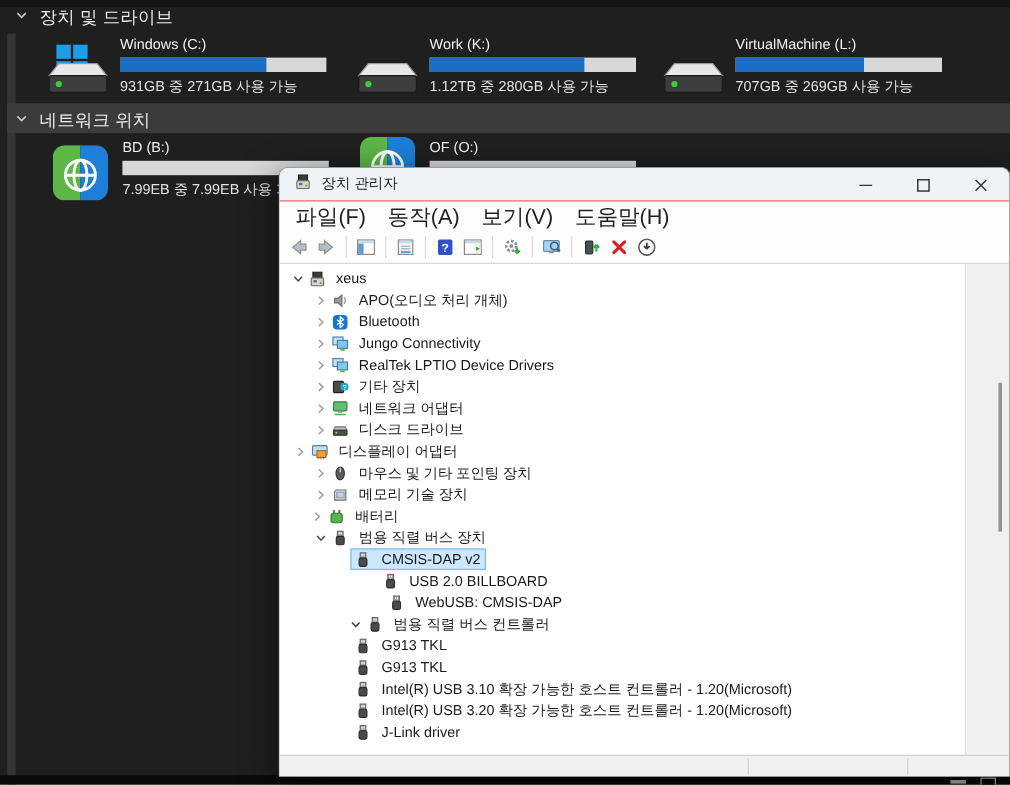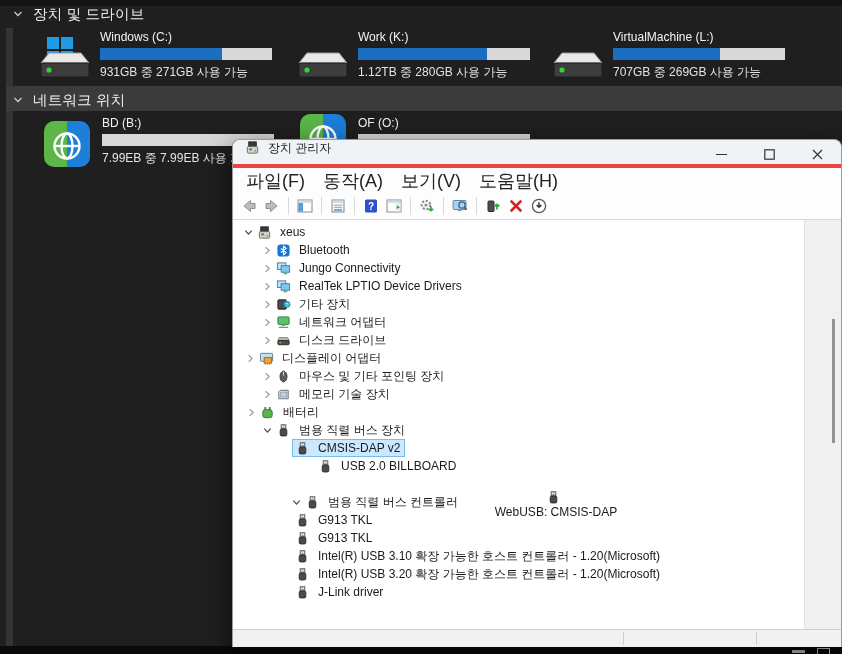--- a/index.html
+++ b/index.html
@@ -19,22 +19,22 @@
   .tile-bar .fill{height:100%;background:#1b6ec2;}
   .tile-caption{color:#e2e2e2;font-size:12px;margin-top:2px;}
   .bottom-strip{position:absolute;left:0;right:0;top:646px;height:8px;background:#0a0a0a;}
   .bg-min{position:absolute;left:792px;top:650px;width:13px;height:2.5px;background:#dcdcdc;}
   .bg-max{position:absolute;left:817px;top:648px;width:11px;height:6px;border:1.5px solid #dcdcdc;background:#0a0a0a;}
 
   
   .dm{position:absolute;left:232px;top:139px;width:610px;height:508px;background:#ffffff;
       border:1px solid #9b9b9b;border-bottom:none;border-radius:8px 8px 0 0;
       box-shadow:0 10px 30px rgba(0,0,0,.65);box-sizing:border-box;overflow:hidden;}
-  .dm-titlebar{position:absolute;left:0;top:0;right:0;height:28px;background:#eff3f5;border-bottom:4px solid #ef4444;
-      display:flex;align-items:flex-start;padding-left:12px;gap:8px;box-sizing:border-box;}
+  .dm-titlebar{position:absolute;left:0;top:0;right:0;height:28px;background:#eff3f5;border-bottom:1px solid #ef4444;
+      display:flex;align-items:center;padding-left:12px;gap:8px;box-sizing:border-box;}
   .dm-title{font-size:12px;color:#1b1b1b;}
   .dm-controls{position:absolute;right:0;top:0;height:28px;display:flex;align-items:center;}
   .wbtn{width:48px;height:28px;display:flex;align-items:center;justify-content:center;color:#333;}
   .dm-menubar{position:absolute;left:0;top:28px;right:0;height:25px;background:#fdfdfd;display:flex;align-items:center;padding-left:4px;}
   .menu-item{font-size:18px;color:#222;padding:4px 9px;}
   .dm-toolbar{position:absolute;left:0;top:53px;right:0;height:27px;background:#fdfdfd;border-bottom:1px solid #d9d9d9;
       display:flex;align-items:center;gap:3px;padding-left:6px;box-sizing:border-box;}
   .tbtn{width:20px;height:20px;display:flex;align-items:center;justify-content:center;}
   .tsep{width:1px;height:18px;background:#d9d9d9;margin:0 3px;}
   .dm-tree{position:absolute;left:0;top:80px;right:36px;bottom:17px;background:#fff;overflow:hidden;padding-top:3px;}
@@ -318,20 +318,34 @@
           <span class="tlabel">xeus</span>
         </div>
         <div class="trow" style="padding-left: 27px;">
           <span class="chev">
             <svg width="11" height="11" viewBox="0 0 12 12">
               <path d="M4 2.5 L7.8 6 L4 9.5" fill="none" stroke="#a0a0a0" stroke-width="1.4"></path>
             </svg>
           </span>
           <span class="ticon">
             <svg width="15" height="15" viewBox="0 0 16 16">
+              <polygon points="3,6 6,6 9.5,3 9.5,13 6,10 3,10" fill="#9a9a9a" stroke="#6e6e6e"></polygon>
+              <path d="M11.5 5 Q13.5 8 11.5 11" stroke="#9a9a9a" fill="none" stroke-width="1.2"></path>
+            </svg>
+          </span>
+          <span class="tlabel">APO(오디오 처리 개체)</span>
+        </div>
+        <div class="trow" style="padding-left: 27px;">
+          <span class="chev">
+            <svg width="11" height="11" viewBox="0 0 12 12">
+              <path d="M4 2.5 L7.8 6 L4 9.5" fill="none" stroke="#a0a0a0" stroke-width="1.4"></path>
+            </svg>
+          </span>
+          <span class="ticon">
+            <svg width="15" height="15" viewBox="0 0 16 16">
               <rect x="1.5" y="1.5" width="13" height="13" rx="3.5" fill="#1876d2"></rect>
               <path d="M8 3 V13 M8 3 L10.8 5.8 L5.2 10.2 M8 13 L10.8 10.2 L5.2 5.8" stroke="#fff" stroke-width="1.2" fill="none"></path>
             </svg>
           </span>
           <span class="tlabel">Bluetooth</span>
         </div>
         <div class="trow" style="padding-left: 27px;">
           <span class="chev">
             <svg width="11" height="11" viewBox="0 0 12 12">
               <path d="M4 2.5 L7.8 6 L4 9.5" fill="none" stroke="#a0a0a0" stroke-width="1.4"></path>
@@ -416,21 +430,21 @@
             <svg width="15" height="15" viewBox="0 0 16 16">
               <rect x="1.5" y="2.5" width="13" height="8.5" rx="1" fill="#bfe0f2" stroke="#5a7d96"></rect>
               <rect x="5.5" y="7" width="8" height="6" fill="#f0a23c" stroke="#9c6a1e"></rect>
               <line x1="6.5" y1="13.5" x2="6.5" y2="14.6" stroke="#9c6a1e"></line>
               <line x1="9" y1="13.5" x2="9" y2="14.6" stroke="#9c6a1e"></line>
               <line x1="11.5" y1="13.5" x2="11.5" y2="14.6" stroke="#9c6a1e"></line>
             </svg>
           </span>
           <span class="tlabel">디스플레이 어댑터</span>
         </div>
-        <div class="trow" style="padding-left: 27px;">
+        <div class="trow" style="padding-left: 27px; font-family: Liberation Serif, serif;">
           <span class="chev">
             <svg width="11" height="11" viewBox="0 0 12 12">
               <path d="M4 2.5 L7.8 6 L4 9.5" fill="none" stroke="#a0a0a0" stroke-width="1.4"></path>
             </svg>
           </span>
           <span class="ticon">
             <svg width="15" height="15" viewBox="0 0 16 16">
               <ellipse cx="8" cy="8" rx="3.7" ry="5.7" fill="#5c5c5c" stroke="#333"></ellipse>
               <line x1="8" y1="2.8" x2="8" y2="7" stroke="#d9d9d9" stroke-width="1.1"></line>
             </svg>
@@ -444,21 +458,21 @@
             </svg>
           </span>
           <span class="ticon">
             <svg width="15" height="15" viewBox="0 0 16 16">
               <path d="M4.5 3.5 H13 V12.5 H3 V5 Z" fill="#e9e9e9" stroke="#6b6b6b"></path>
               <rect x="5" y="5.5" width="6.5" height="5" fill="#c3d3e3" stroke="#8a9ab0"></rect>
             </svg>
           </span>
           <span class="tlabel">메모리 기술 장치</span>
         </div>
-        <div class="trow" style="padding-left: 11px;">
+        <div class="trow" style="padding-left: 24px;">
           <span class="chev">
             <svg width="11" height="11" viewBox="0 0 12 12">
               <path d="M4 2.5 L7.8 6 L4 9.5" fill="none" stroke="#a0a0a0" stroke-width="1.4"></path>
             </svg>
           </span>
           <span class="ticon">
             <svg width="15" height="15" viewBox="0 0 16 16">
               <rect x="4.6" y="2.2" width="2" height="3.4" fill="#6e6e6e"></rect>
               <rect x="9.4" y="2.2" width="2" height="3.4" fill="#6e6e6e"></rect>
               <rect x="3" y="5" width="10" height="8.5" rx="2.4" fill="#58b44e" stroke="#2e7d32"></rect>
@@ -501,21 +515,21 @@
           <span class="ticon">
             <svg width="15" height="15" viewBox="0 0 16 16">
               <rect x="5.5" y="1.8" width="5" height="4.6" fill="#a8a8a8" stroke="#666"></rect>
               <rect x="6.6" y="2.8" width="1" height="1.6" fill="#fff"></rect>
               <rect x="8.4" y="2.8" width="1" height="1.6" fill="#fff"></rect>
               <rect x="4.5" y="6.4" width="7" height="7.4" rx="1.6" fill="#4a4a4a" stroke="#2c2c2c"></rect>
             </svg>
           </span>
           <span class="tlabel">USB 2.0 BILLBOARD</span>
         </div>
-        <div class="trow" style="padding-left: 74px; flex-direction: column;">
+        <div class="trow" style="padding-left: 74px;">
           <span class="chev"></span>
           <span class="ticon">
             <svg width="15" height="15" viewBox="0 0 16 16">
               <rect x="5.5" y="1.8" width="5" height="4.6" fill="#a8a8a8" stroke="#666"></rect>
               <rect x="6.6" y="2.8" width="1" height="1.6" fill="#fff"></rect>
               <rect x="8.4" y="2.8" width="1" height="1.6" fill="#fff"></rect>
               <rect x="4.5" y="6.4" width="7" height="7.4" rx="1.6" fill="#4a4a4a" stroke="#2c2c2c"></rect>
             </svg>
           </span>
           <span class="tlabel">WebUSB: CMSIS-DAP</span>

